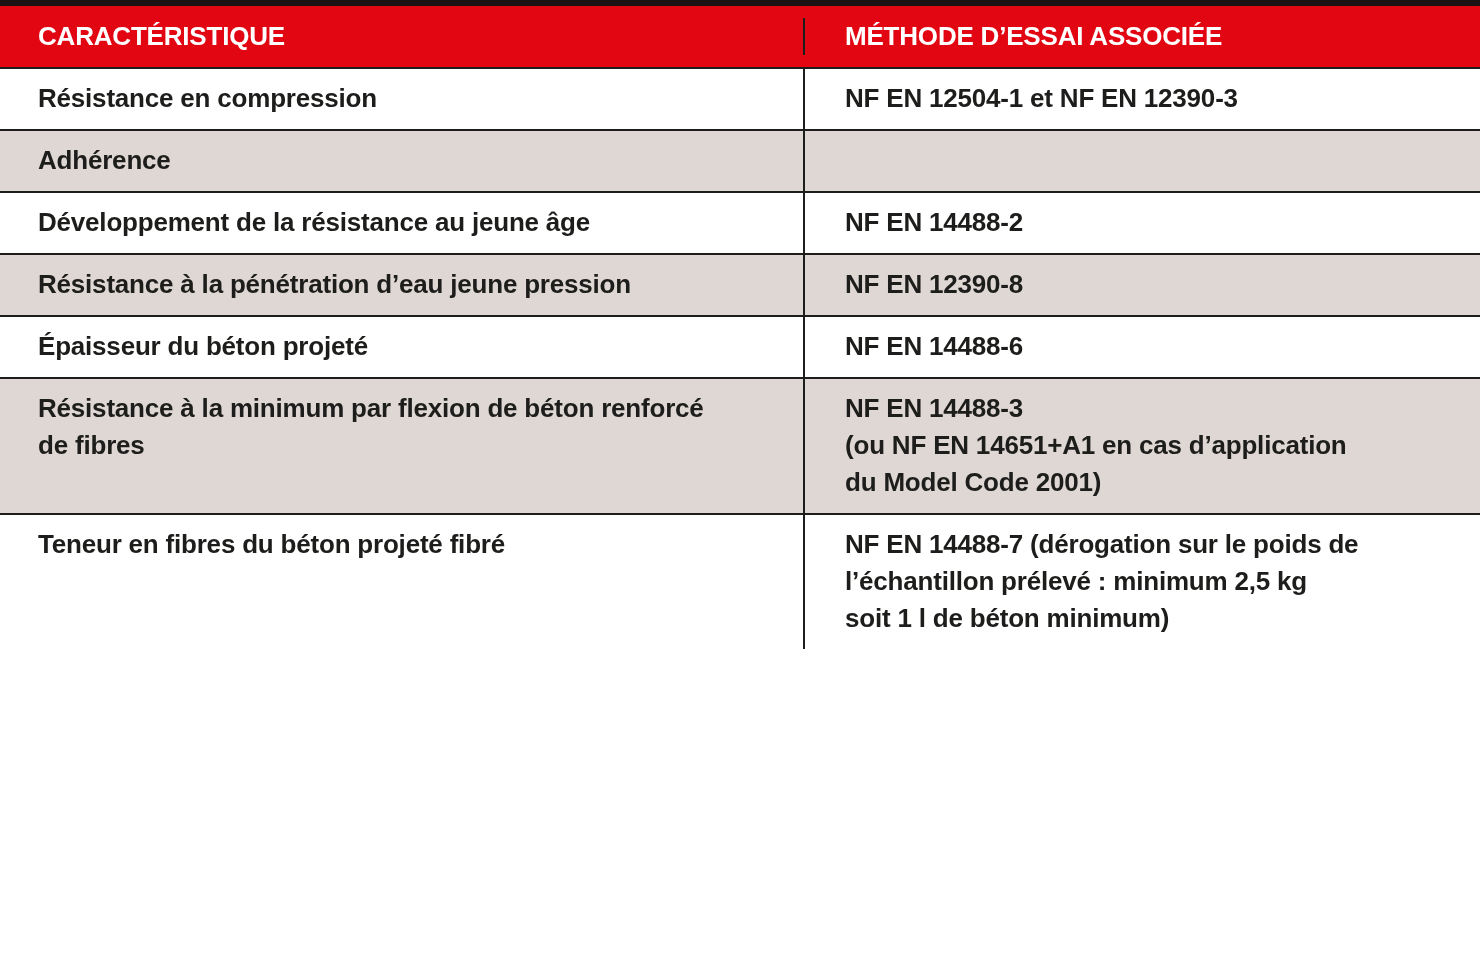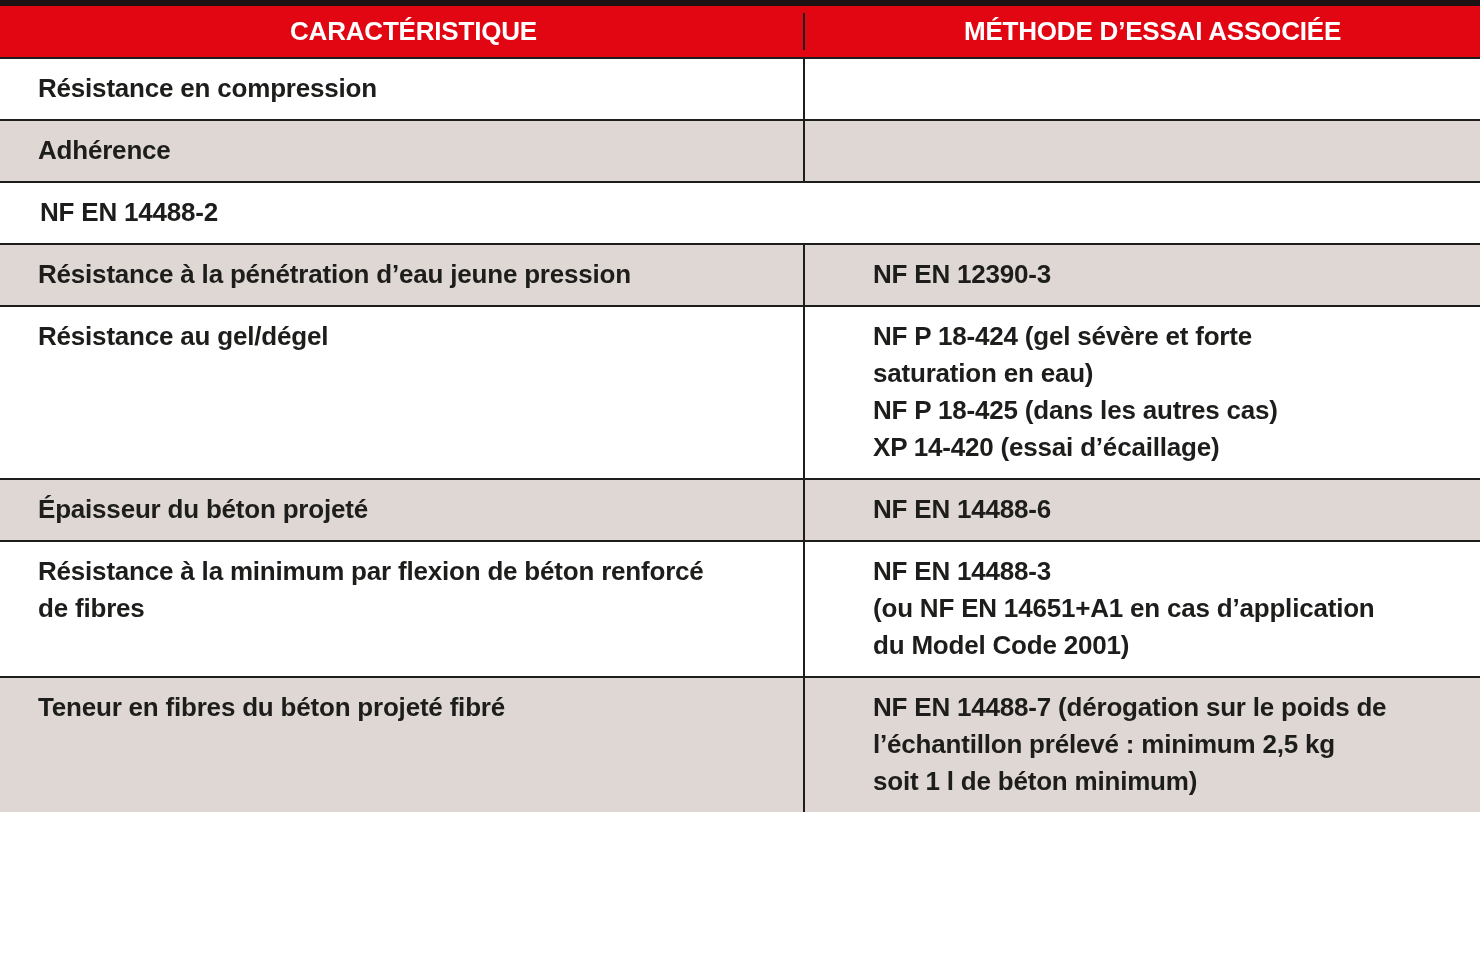--- a/index.html
+++ b/index.html
@@ -15,37 +15,35 @@
   body{
     width:1480px;
     font-family:"Liberation Sans", sans-serif;
     color:var(--text);
   }
   .frame-bar{height:6px;background:var(--frame);}
   .std-table{width:1480px;}
   .table-header{
     display:flex;
     background:var(--header-bg);
-    height:51px;
+    height:61px;
     align-items:center;
-    text-align:center;
   }
   .table-header .cell{
     color:var(--header-text);
     font-weight:bold;
     font-size:26px;
     letter-spacing:-0.2px;
     padding:0 20px 0 38px;
     box-sizing:border-box;
   }
   .row{
     display:flex;
     border-top:2px solid var(--border);
     background:var(--row-bg);
-    gap:28px;
   }
   .row:nth-child(odd){background:var(--row-alt-bg);}
   .cell{
     box-sizing:border-box;
     white-space:pre-line;
     font-weight:bold;
     font-size:26px;
     letter-spacing:-0.2px;
     line-height:37px;
   }
@@ -74,42 +72,37 @@
 
 <div class="std-table">
 
   <div class="table-header">
     <div class="cell col-carac">CARACTÉRISTIQUE</div>
     <div class="cell col-methode">MÉTHODE D’ESSAI ASSOCIÉE</div>
   </div>
 
   <div class="row">
     <div class="cell col-carac">Résistance en compression</div>
+    <div class="cell col-methode">NF EN 12504-1 et NF EN 12390-3</div>
   </div>
 
   <div class="row">
     <div class="cell col-carac">Adhérence</div>
   </div>
 
   <div class="row">
+    <div class="cell col-carac">Développement de la résistance au jeune âge</div>
     <div class="cell col-methode">NF EN 14488-2</div>
   </div>
 
   <div class="row">
     <div class="cell col-carac">Résistance à la pénétration d’eau jeune pression</div>
-    <div class="cell col-methode">NF EN 12390-3</div>
+    <div class="cell col-methode">NF EN 12390-8</div>
   </div>
 
-  <div class="row">
-    <div class="cell col-carac">Résistance au gel/dégel</div>
-    <div class="cell col-methode">NF P 18-424 (gel sévère et forte
-saturation en eau)
-NF P 18-425 (dans les autres cas)
-XP 14-420 (essai d’écaillage)</div>
-  </div>
 
   <div class="row">
     <div class="cell col-carac">Épaisseur du béton projeté</div>
     <div class="cell col-methode">NF EN 14488-6</div>
   </div>
 
   <div class="row">
     <div class="cell col-carac">Résistance à la minimum par flexion de béton renforcé
 de fibres</div>
     <div class="cell col-methode">NF EN 14488-3

